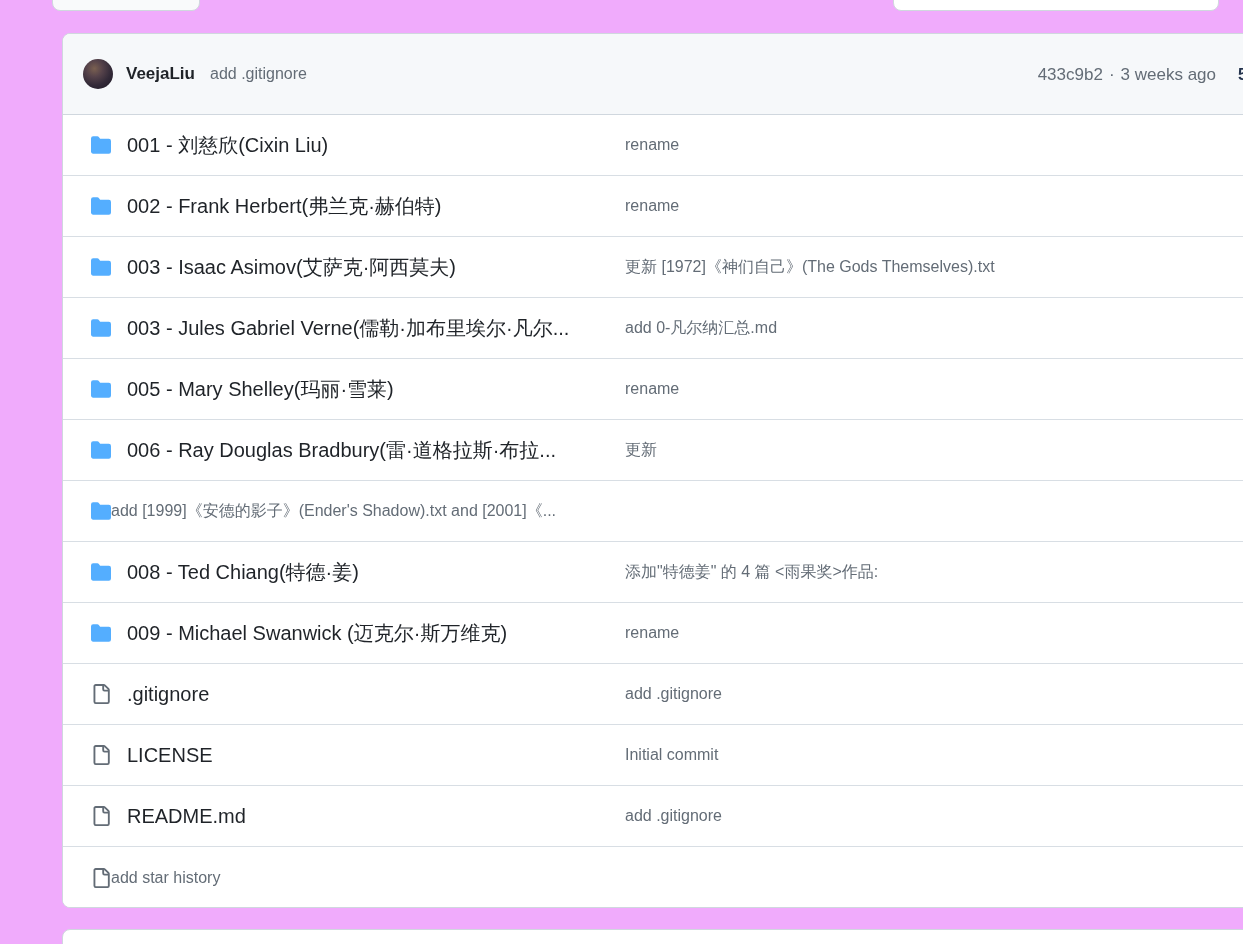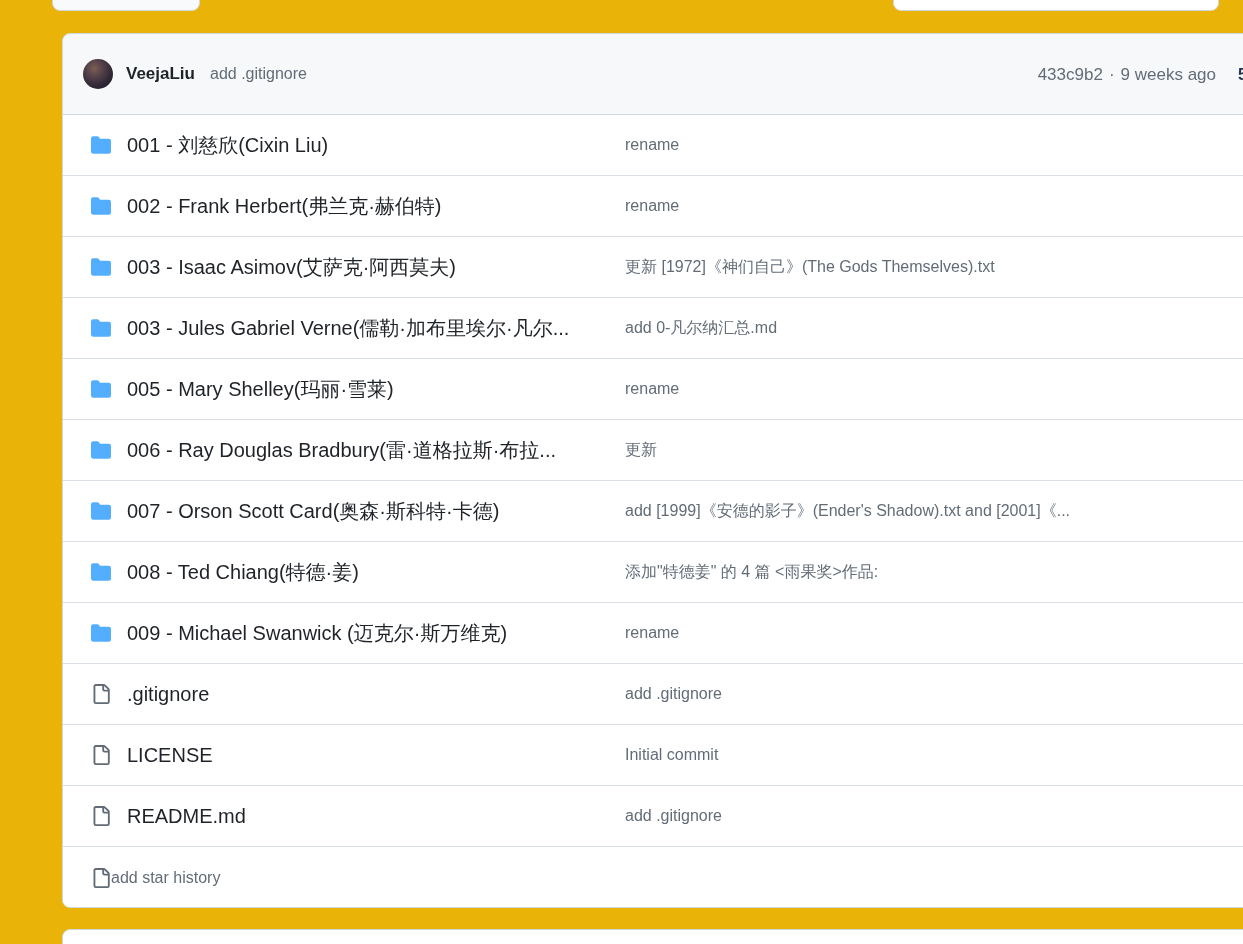--- a/index.html
+++ b/index.html
@@ -6,21 +6,21 @@
     margin: 0;
     padding: 0;
     background: #ffffff;
     font-family: "Liberation Sans", "DejaVu Sans", sans-serif;
   }
   .viewport {
     position: relative;
     width: 1243px;
     height: 944px;
     overflow: hidden;
-    background: #eab308;
+    background: #f0abfc;
   }
 
   
   .top-left-btn {
     position: absolute;
     left: 52px;
     top: -31px;
     width: 148px;
     height: 42px;
     background: #f9fafb;
@@ -177,21 +177,21 @@
   <div class="top-right-input"></div>
 
   <div class="file-card">
     <div class="commit-header">
       <span class="avatar"></span>
       <a class="commit-author">VeejaLiu</a>
       <a class="commit-msg">add .gitignore</a>
       <div class="commit-meta">
         <a>433c9b2</a>
         <span class="sep">·</span>
-        <a>9 weeks ago</a>
+        <a>3 weeks ago</a>
       </div>
       <span class="commits-partial">5</span>
     </div>
     <div id="rows">
         <div class="row">
           <span class="row-icon">
             <svg width="20" height="20" viewBox="0 0 16 16" fill="#54aeff">
               <path d="M1.75 1A1.75 1.75 0 0 0 0 2.75v10.5C0 14.216.784 15 1.75 15h12.5A1.75 1.75 0 0 0 16 13.25v-8.5A1.75 1.75 0 0 0 14.25 3H7.5a.25.25 0 0 1-.2-.1l-.9-1.2A1.75 1.75 0 0 0 5 1H1.75Z"></path>
             </svg>
           </span>
@@ -242,21 +242,20 @@
           </span>
           <a class="row-name">006 - Ray Douglas Bradbury(雷·道格拉斯·布拉...</a>
           <a class="row-message">更新</a>
         </div>
         <div class="row">
           <span class="row-icon">
             <svg width="20" height="20" viewBox="0 0 16 16" fill="#54aeff">
               <path d="M1.75 1A1.75 1.75 0 0 0 0 2.75v10.5C0 14.216.784 15 1.75 15h12.5A1.75 1.75 0 0 0 16 13.25v-8.5A1.75 1.75 0 0 0 14.25 3H7.5a.25.25 0 0 1-.2-.1l-.9-1.2A1.75 1.75 0 0 0 5 1H1.75Z"></path>
             </svg>
           </span>
-          <a class="row-name">007 - Orson Scott Card(奥森·斯科特·卡德)</a>
           <a class="row-message">add [1999]《安德的影子》(Ender's Shadow).txt and [2001]《...</a>
         </div>
         <div class="row">
           <span class="row-icon">
             <svg width="20" height="20" viewBox="0 0 16 16" fill="#54aeff">
               <path d="M1.75 1A1.75 1.75 0 0 0 0 2.75v10.5C0 14.216.784 15 1.75 15h12.5A1.75 1.75 0 0 0 16 13.25v-8.5A1.75 1.75 0 0 0 14.25 3H7.5a.25.25 0 0 1-.2-.1l-.9-1.2A1.75 1.75 0 0 0 5 1H1.75Z"></path>
             </svg>
           </span>
           <a class="row-name">008 - Ted Chiang(特德·姜)</a>
           <a class="row-message">添加"特德姜" 的 4 篇 &lt;雨果奖&gt;作品:</a>

